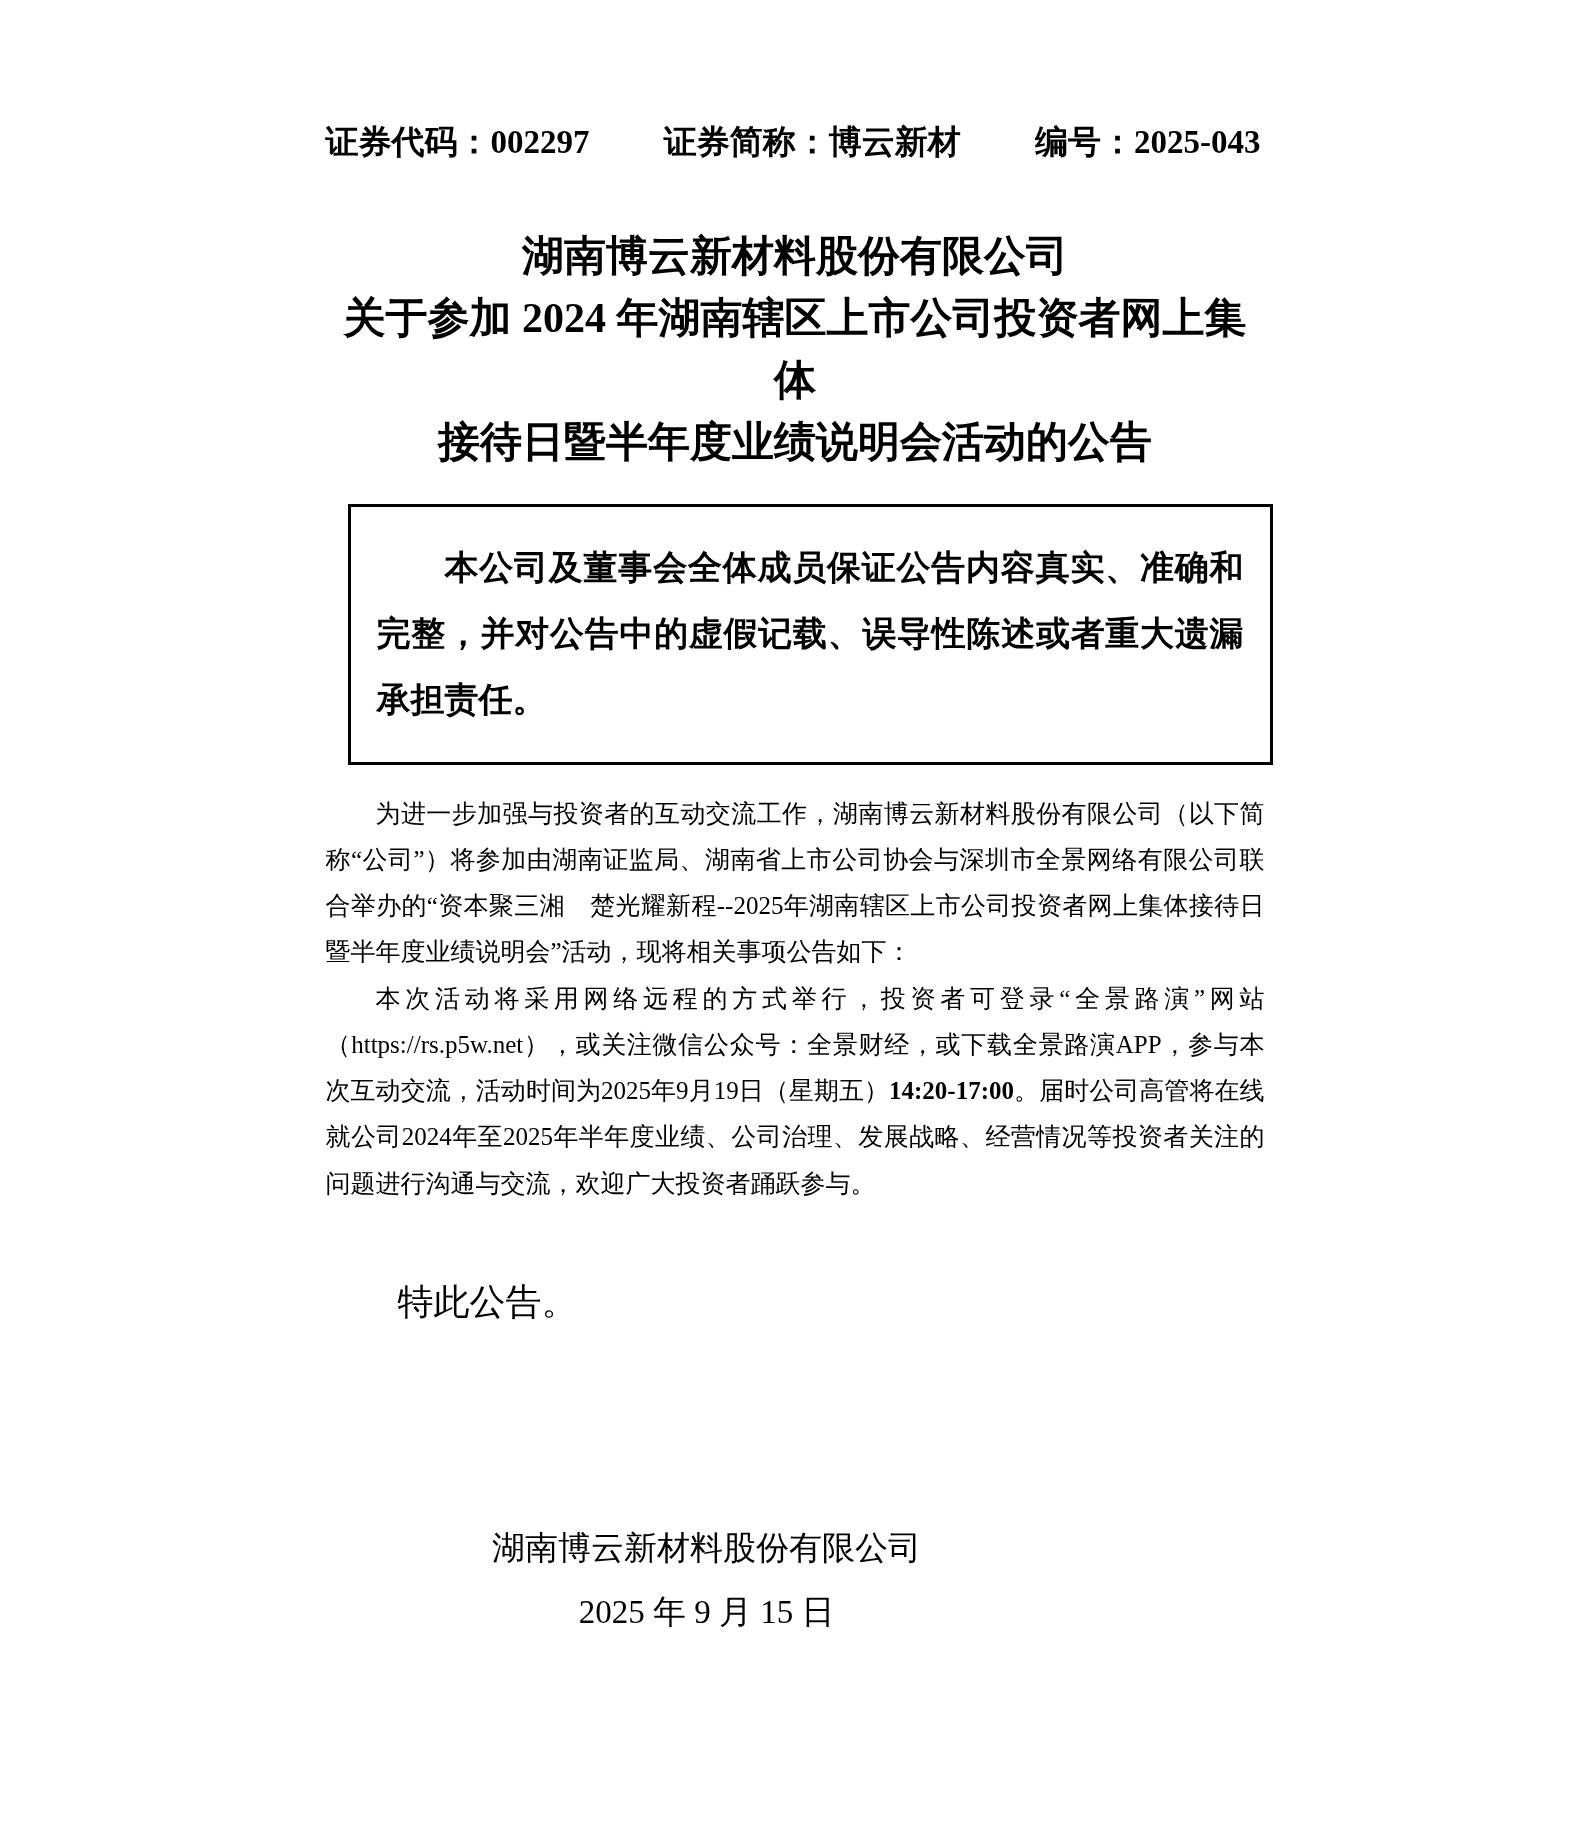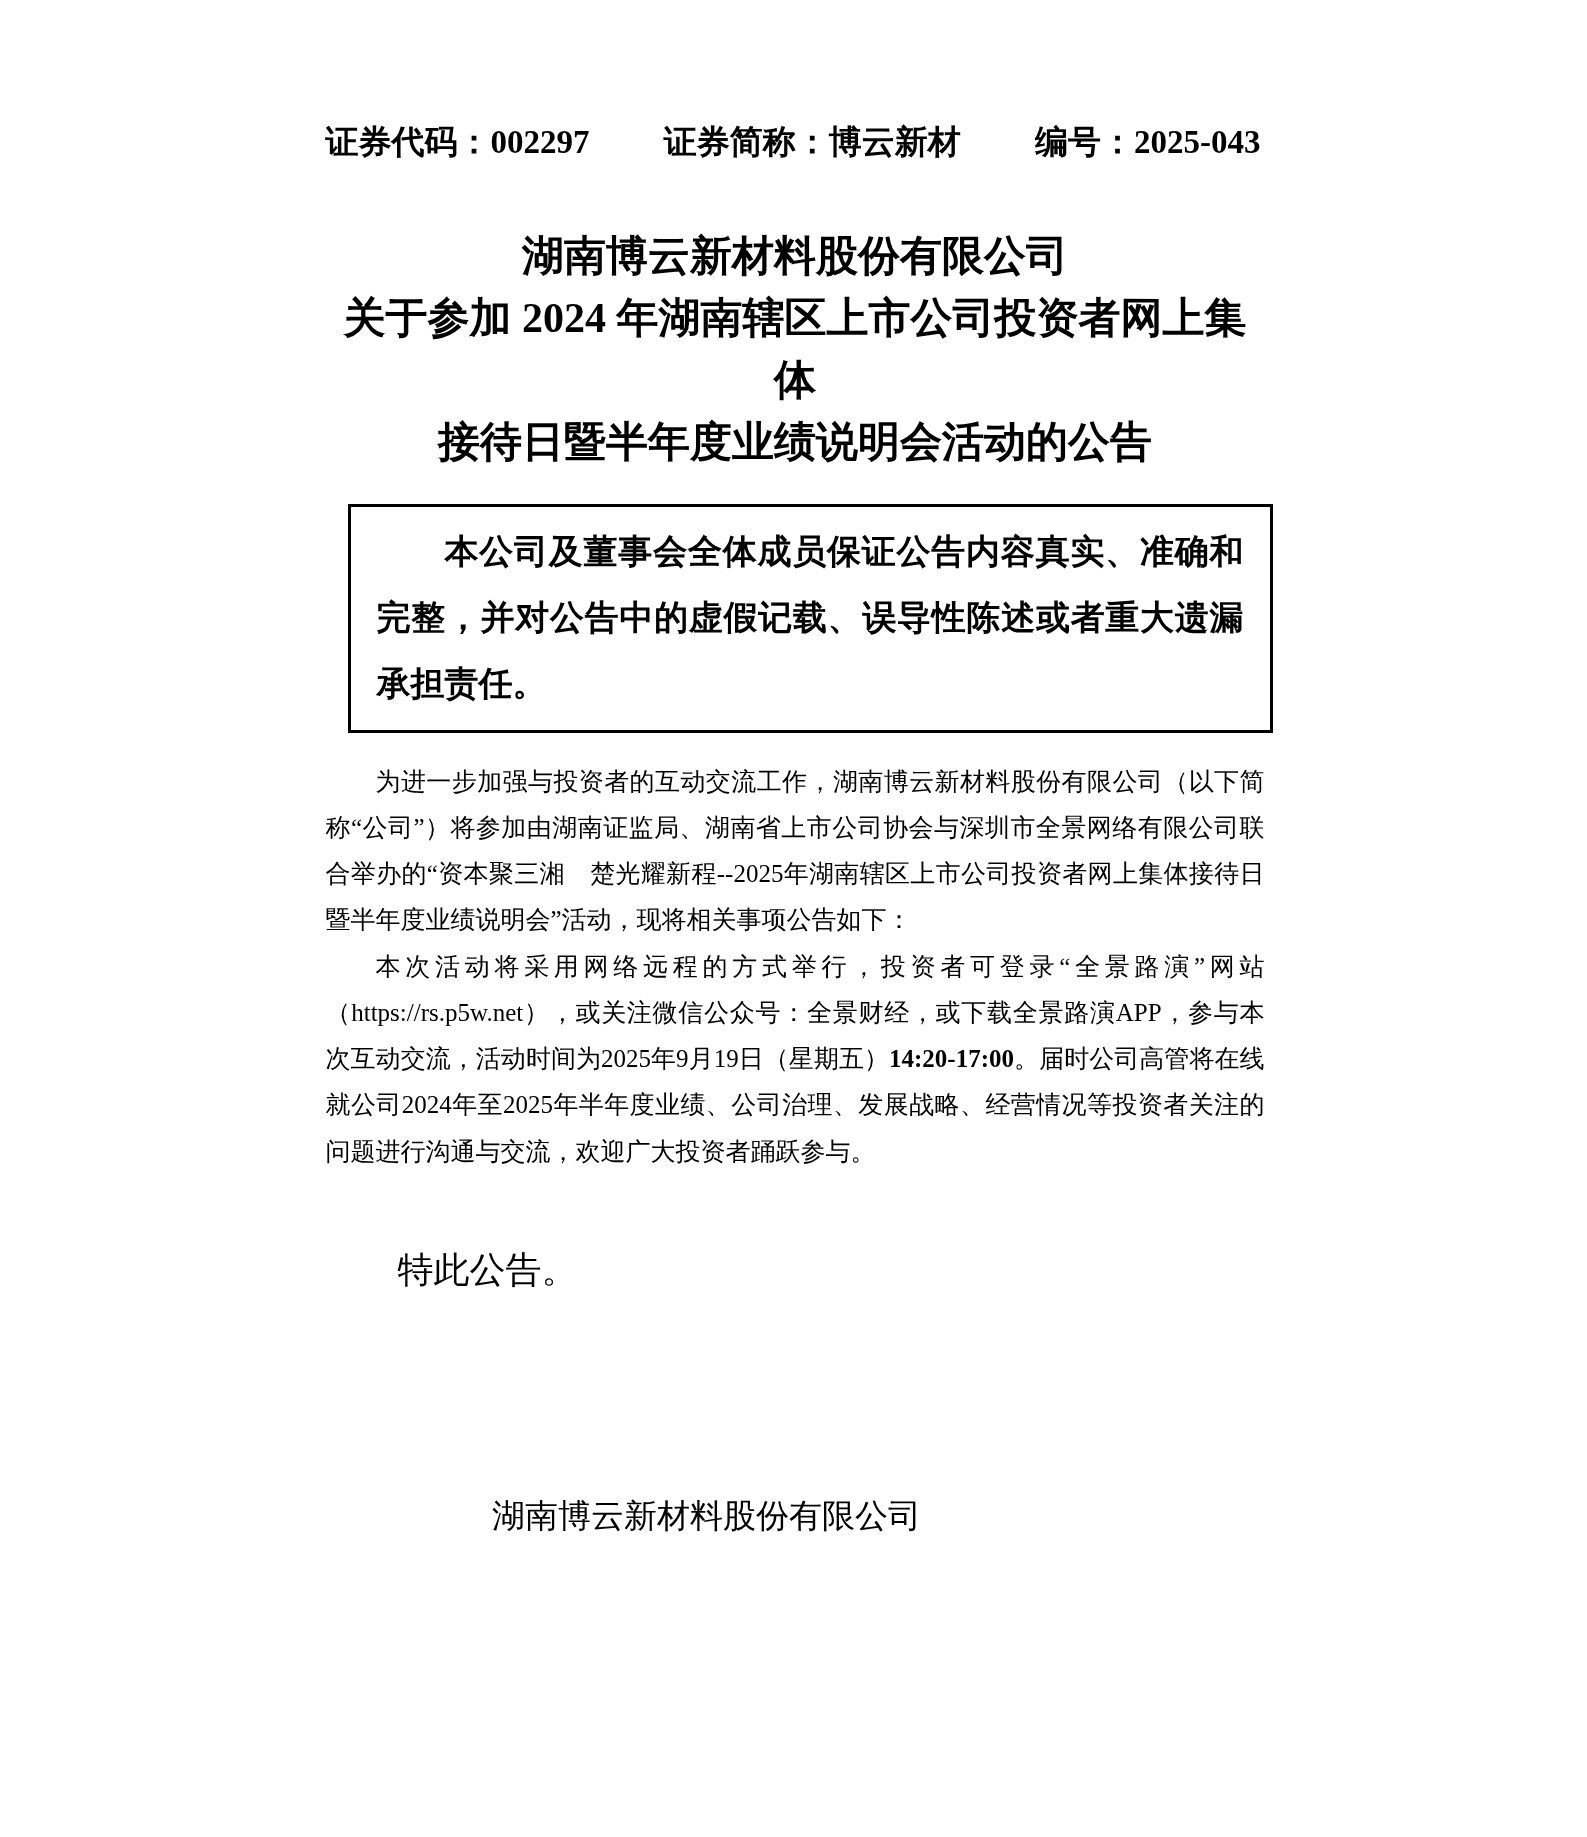--- a/index.html
+++ b/index.html
@@ -29,21 +29,21 @@
     text-align: center;
     font-weight: bold;
     font-size: 42px;
     line-height: 1.48;
   }
   .disclaimer-box {
     margin-top: 30px;
     margin-left: 22px;
     margin-right: -8px;
     border: 3px solid #000000;
-    padding: 12px 26px;
+    padding: 28px 26px;
     font-size: 34px;
     font-weight: bold;
     line-height: 1.95;
     text-align: justify;
     text-justify: inter-ideograph;
   }
   .disclaimer-box p { margin: 0; text-indent: 2em; }
   .doc-body { margin-top: 26px; }
   .body-para {
     margin: 0;
@@ -94,15 +94,16 @@
   </div>
 
   <div class="doc-body">
     <p class="body-para">为进一步加强与投资者的互动交流工作，湖南博云新材料股份有限公司（以下简称“公司”）将参加由湖南证监局、湖南省上市公司协会与深圳市全景网络有限公司联合举办的“资本聚三湘　楚光耀新程--2025年湖南辖区上市公司投资者网上集体接待日暨半年度业绩说明会”活动，现将相关事项公告如下：</p>
     <p class="body-para"><span>本次活动将采用网络远程的方式举行，投资者可登录“全景路演”网站（https://rs.p5w.net），或关注微信公众号：全景财经，或下载全景路演APP，参与本次互动交流，活动时间为2025年9月19日（星期五）</span><span class="bold">14:20-17:00</span><span>。届时公司高管将在线就公司2024年至2025年半年度业绩、公司治理、发展战略、经营情况等投资者关注的问题进行沟通与交流，欢迎广大投资者踊跃参与。</span></p>
     <p class="closing">特此公告。</p>
   </div>
 
   <div class="signature">
     <div>湖南博云新材料股份有限公司</div>
+    <div>2025 年 9 月 15 日</div>
   </div>
 
 </div>
 
 </body></html>

